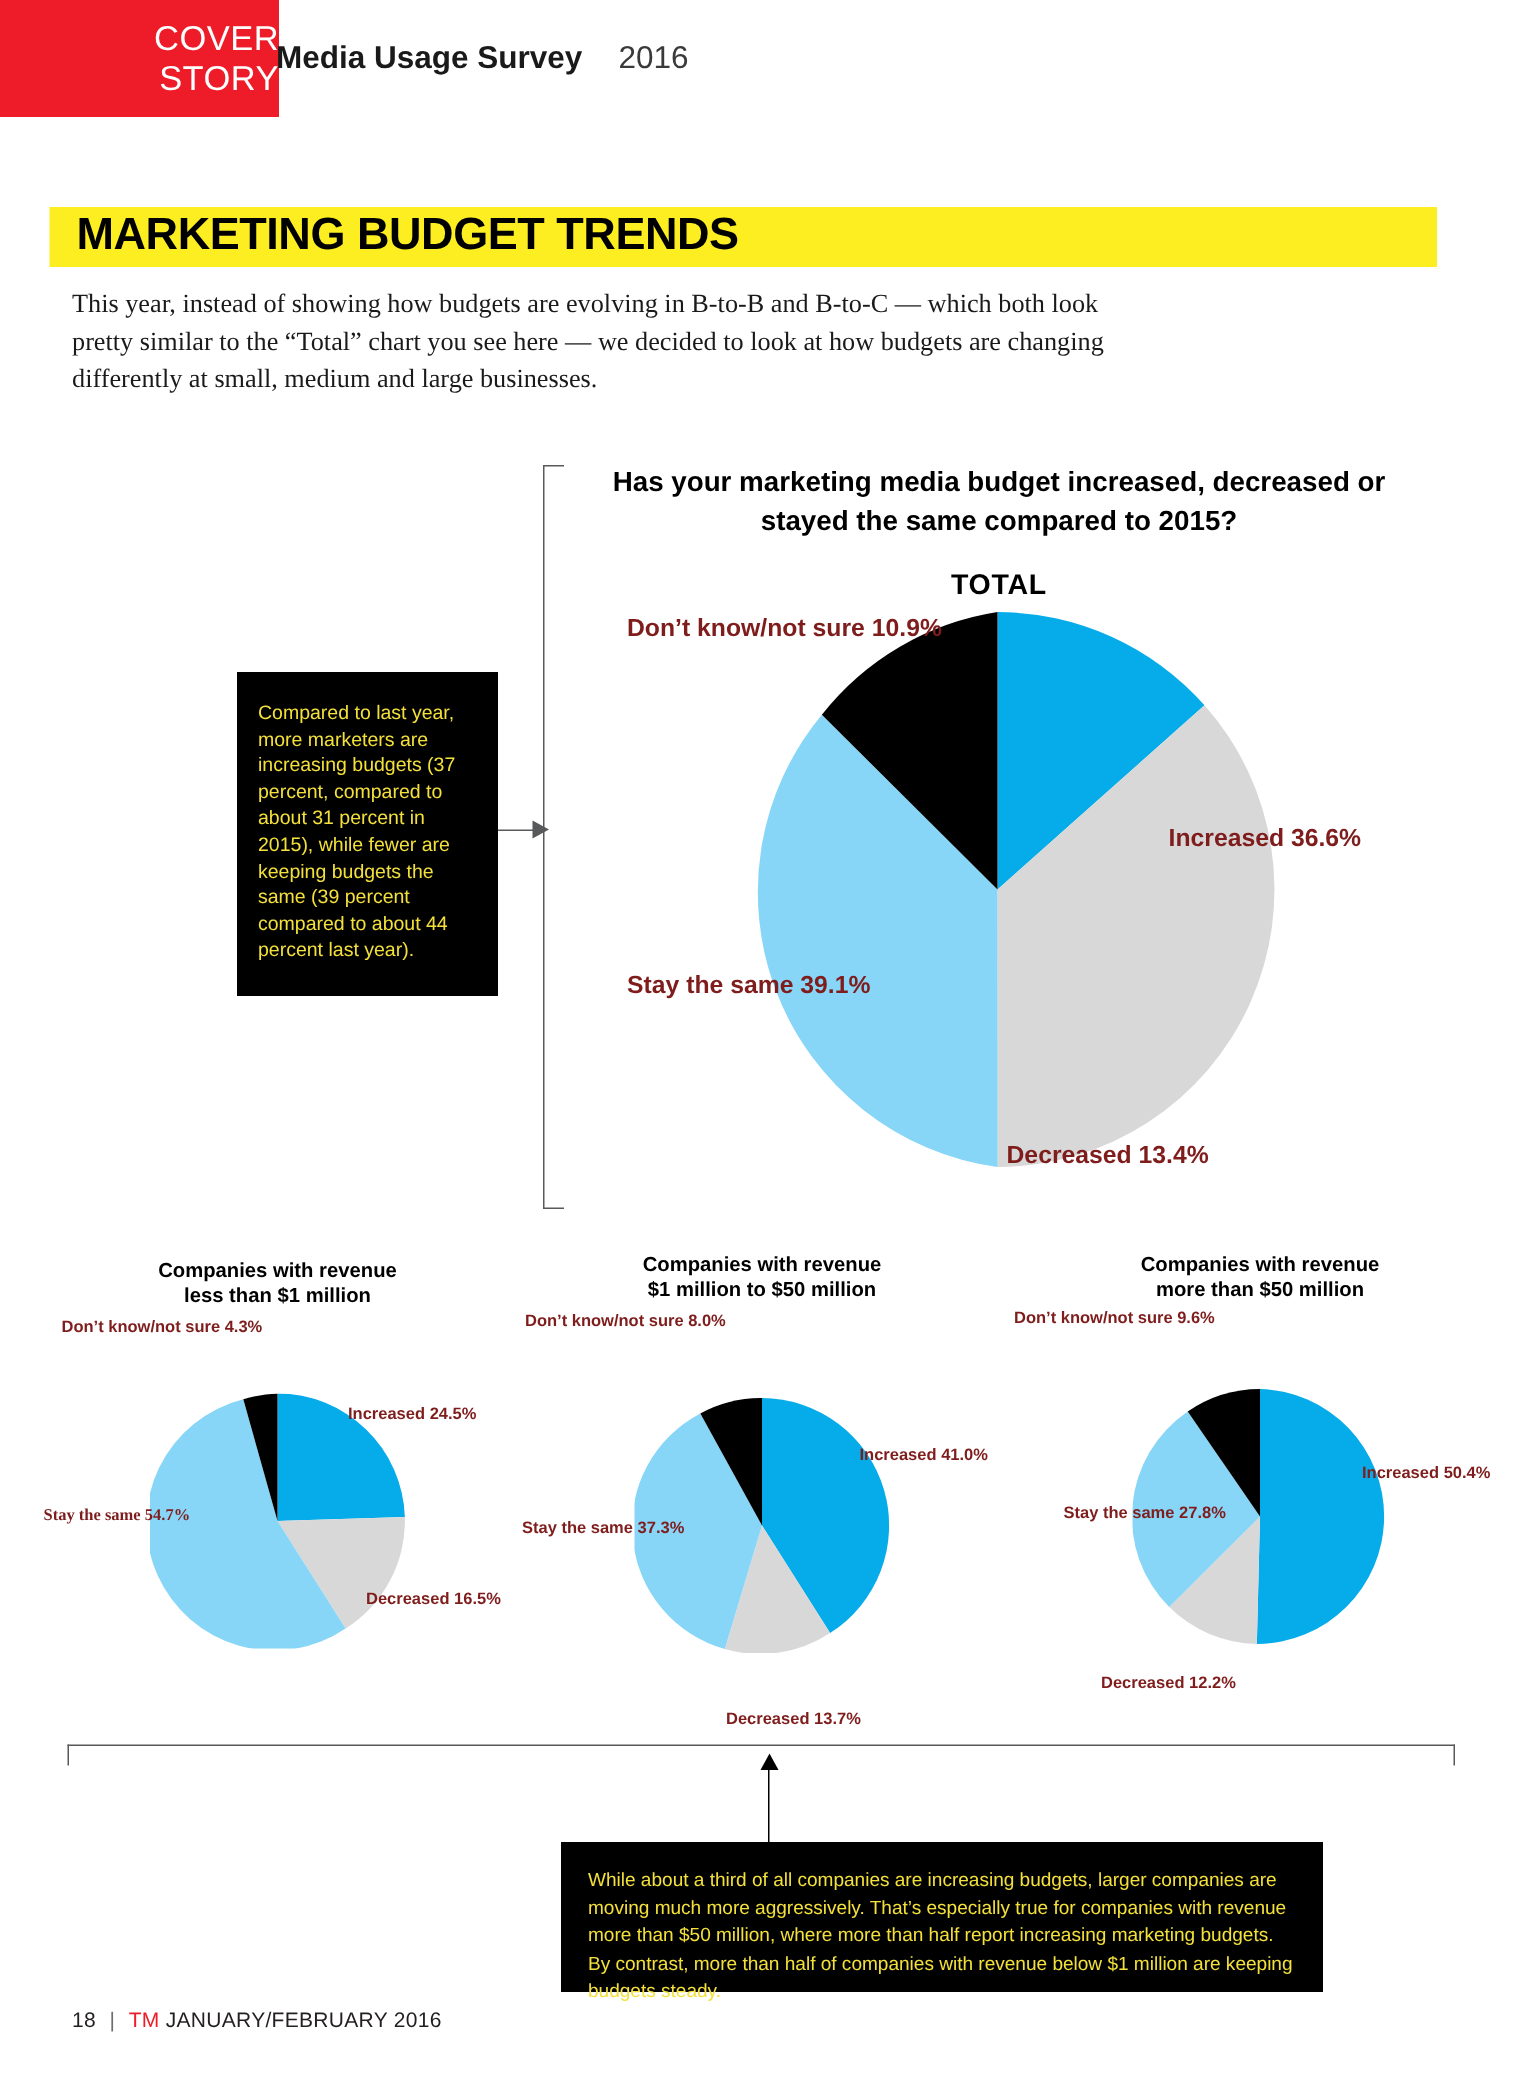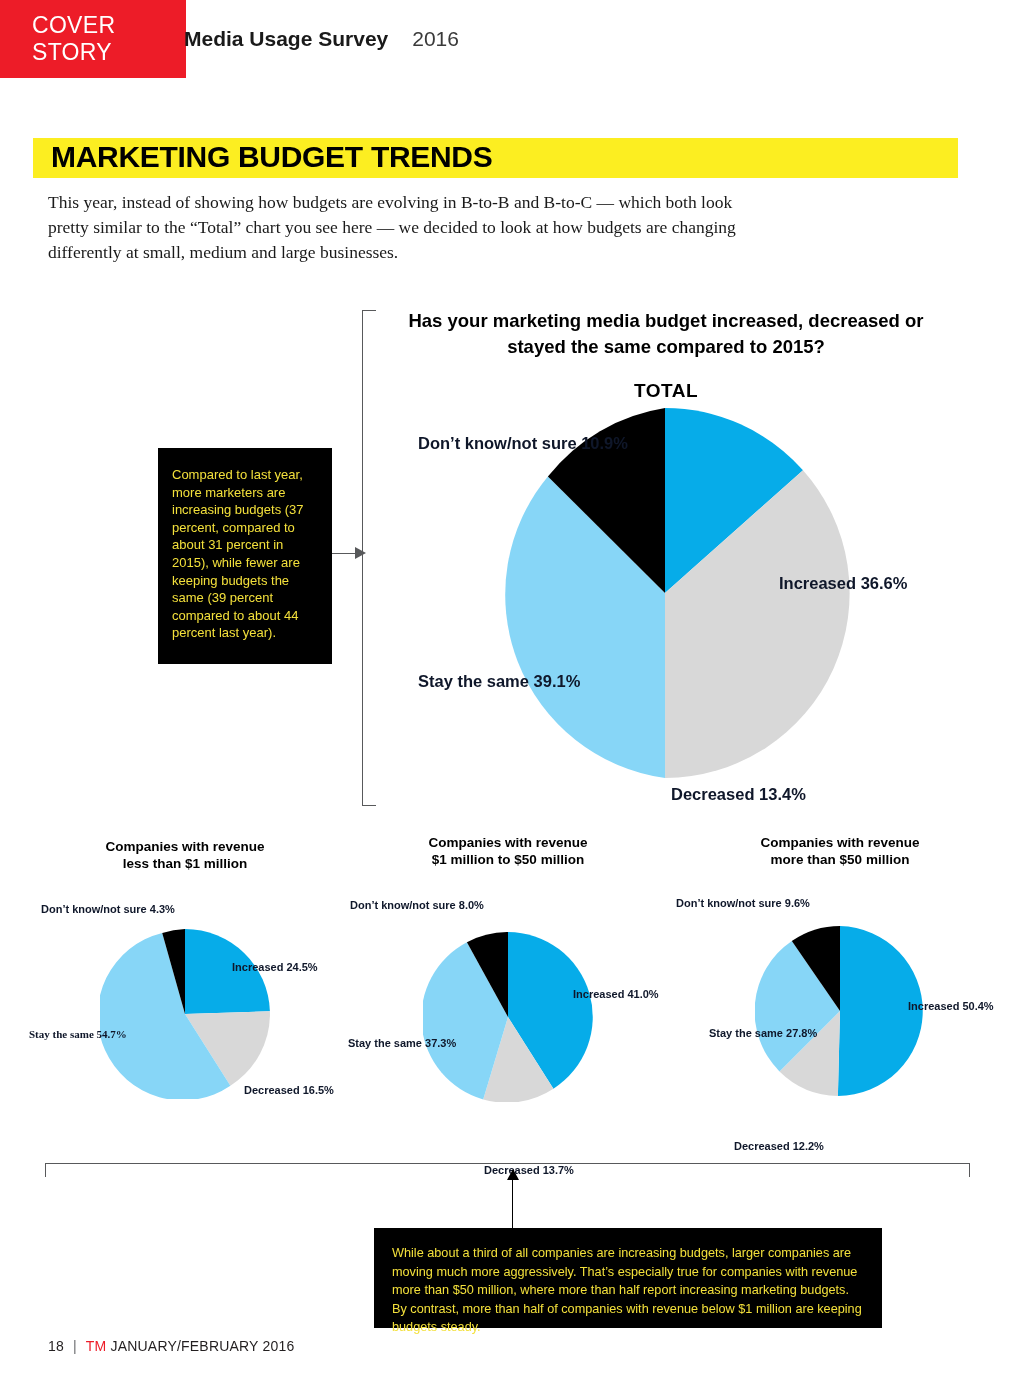--- a/index.html
+++ b/index.html
@@ -6,21 +6,21 @@
   html, body { margin:0; padding:0; }
   body {
     width:1024px; height:1387px;
     background:#ffffff;
     font-family:"Liberation Sans", sans-serif;
     position:relative;
     overflow:hidden;
   }
 
   
-  #header-band { position:absolute; left:0; top:0; width:1024px; height:78px; }
+  #header-band { position:absolute; left:0; top:0; width:1024px; height:78px;text-align:right; }
   #cover-story-tag {
     position:absolute; left:0; top:0; width:186px; height:78px;
     background:#ed1c28;
     color:#ffffff;
     font-size:23px;
     letter-spacing:0.3px;
     display:flex; align-items:center; padding-left:32px;
   }
   #header-title {
     position:absolute; left:184px; top:0; height:78px;
@@ -118,23 +118,22 @@
     border-right:6px solid transparent;
   }
 
   
   .pie-wrap { position:absolute; }
   .pie-svg { display:block; }
 
   .pie-label {
     position:absolute;
     font-weight:bold;
-    color:#0f172a;
+    color:#7f1d1d;
     white-space:nowrap;
-    margin-top:24px;
   }
   .pie-label.big  { font-size:16.5px; }
   .pie-label.small{ font-size:11px; }
 
   
   .small-title {
     position:absolute; text-align:center;
     font-size:13.5px; font-weight:bold; color:#000; line-height:17px;
   }
 

